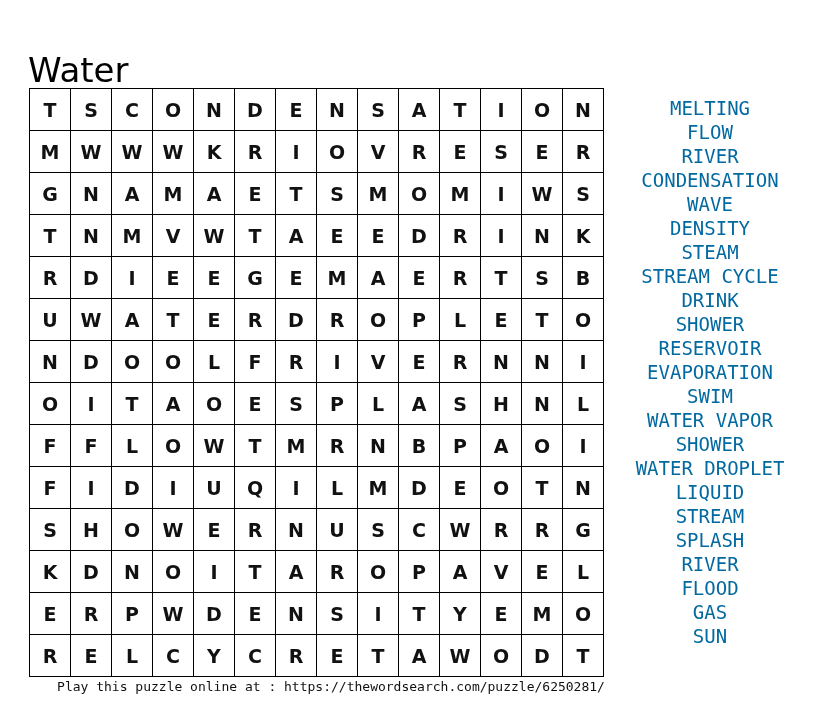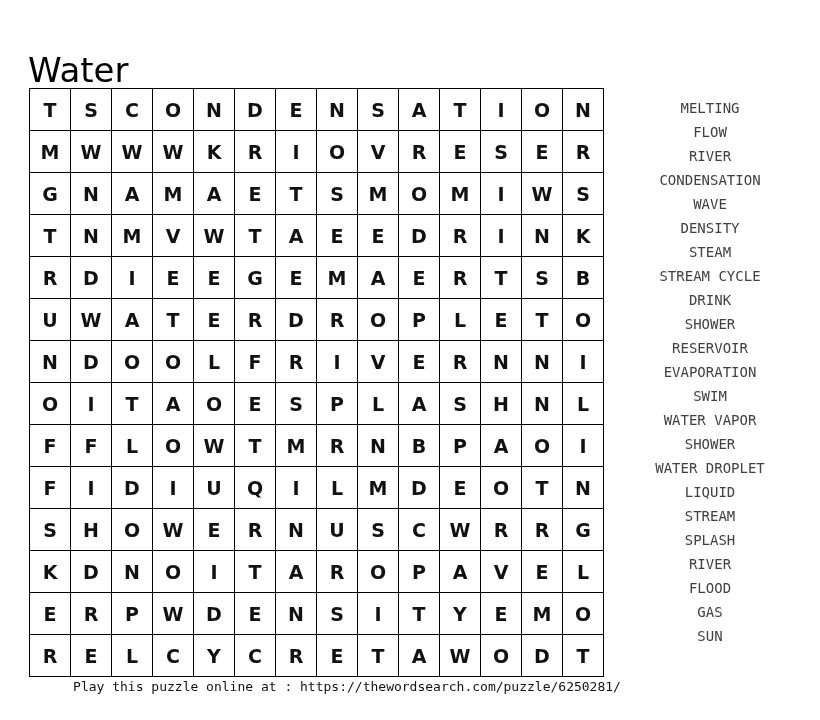--- a/index.html
+++ b/index.html
@@ -48,35 +48,34 @@
   }
   #words {
     position: absolute;
     left: 612px;
     top: 96px;
     width: 196px;
     text-align: center;
   }
   #words .word {
     font-family: "DejaVu Sans Mono", monospace;
-    font-size: 14px;
+    font-size: 19px;
     line-height: 24px;
-    color: #404040;
+    color: #0369a1;
     white-space: nowrap;
   }
   #footer {
     position: absolute;
     left: 0;
     top: 679px;
     width: 662px;
     text-align: center;
     font-family: "DejaVu Sans Mono", monospace;
     font-size: 13px;
     color: #111111;
-    padding-left: 16px;
   }
 </style>
 </head>
 <body>
 
 <div id="title">Water</div>
 
 <div id="grid-wrap">
   <table class="grid">
     <tbody id="grid-body">

